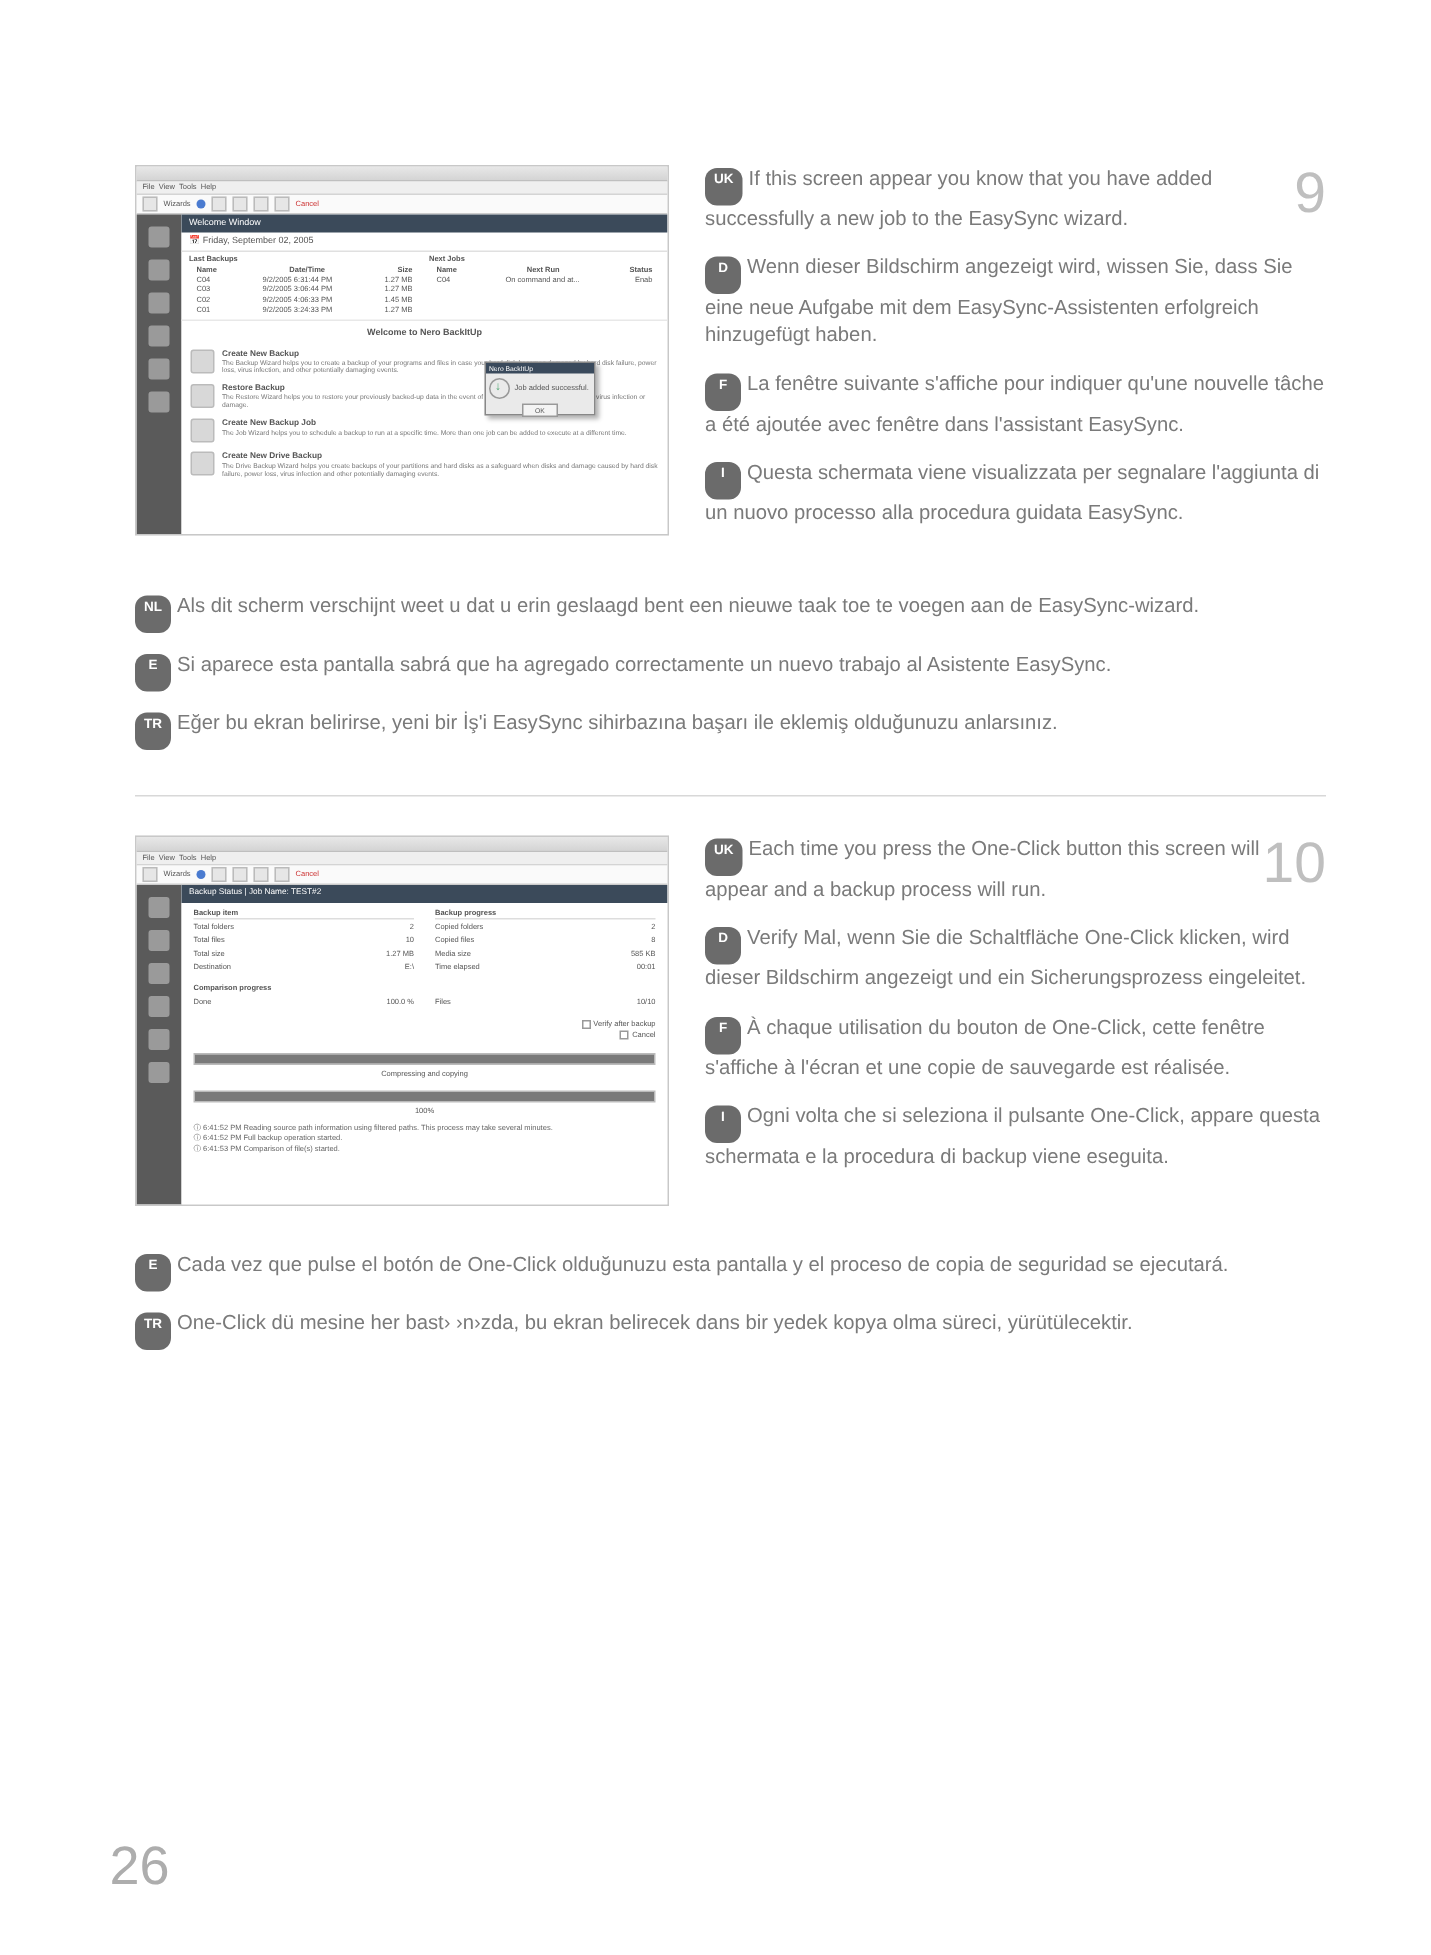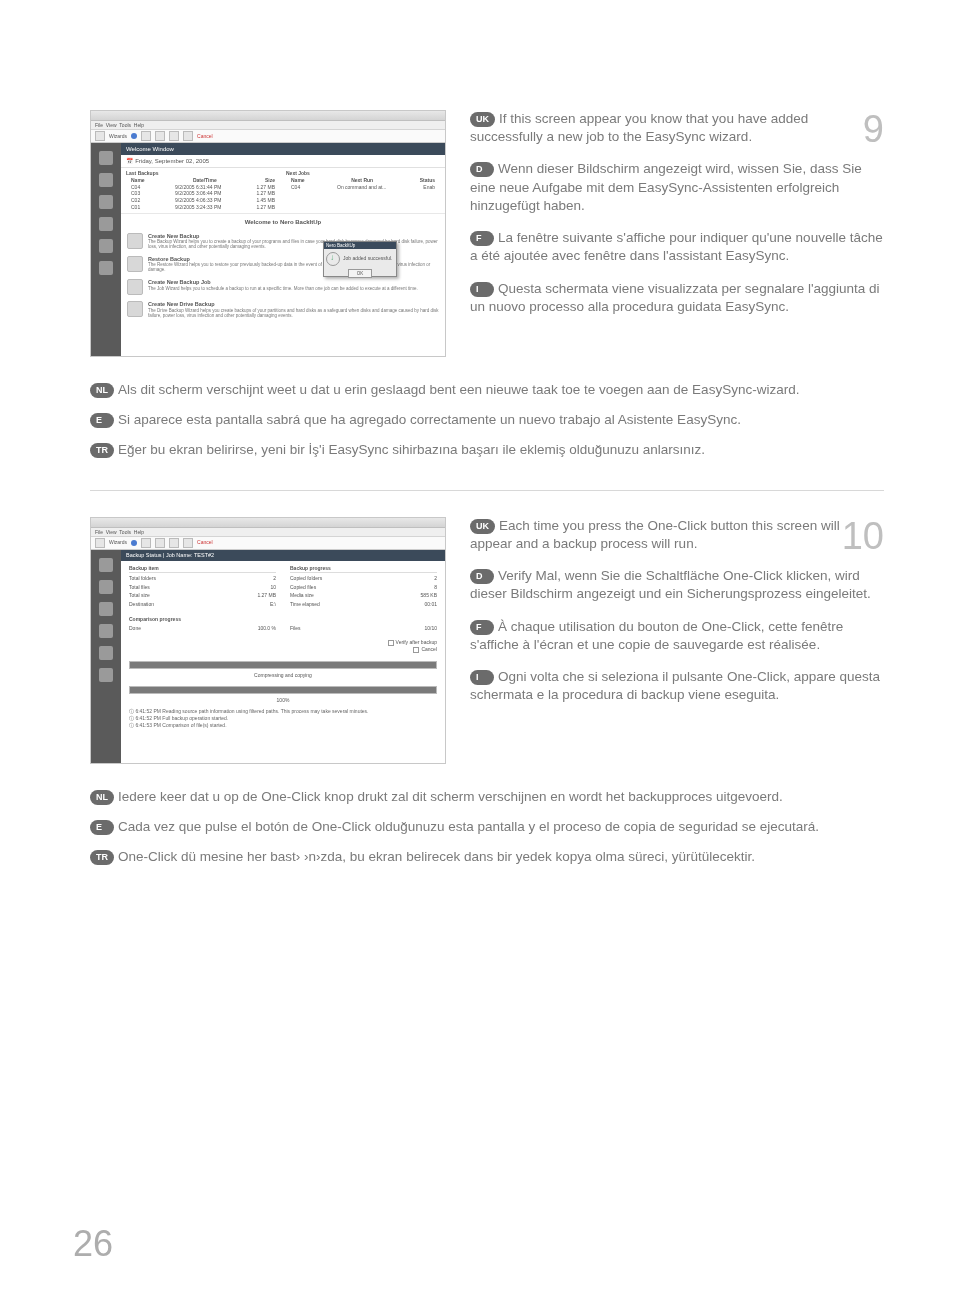--- a/index.html
+++ b/index.html
@@ -61,43 +61,43 @@
   .ss-pbar-inner { height:100%; background:#7a7a7a;}
   .ss-log { font-size:5px; padding:4px 8px; color:#666; }
   .ss-chk { font-size:5px; padding:2px 8px; text-align:right;}
   .ss-chk .cbx { display:inline-block;width:6px;height:6px;border:1px solid #999;margin-right:2px;vertical-align:middle;}
   .ss-pct { text-align:center; font-size:5px; padding:1px 0;}
 
   
   .badge {
     display: inline-block;
     min-width: 24px;
-    height: 15px;
+    height: 25px;
     padding: 0 6px;
     border-radius: 8px;
     background: #6b6b6b;
     color: #fff;
     font-size: 9px;
     font-weight: bold;
-    text-align: left;
+    text-align: center;
     line-height: 15px;
     vertical-align: 1px;
     margin-right: 4px;
   }
   .para { margin-bottom: 14px; }
   .big-num {
     position: absolute;
     right: 0;
     top: -6px;
     font-size: 38px;
     font-weight: 200;
     color: #bfbfbf;
     font-family: "Helvetica Neue", Arial, sans-serif;
   }
-  .below-block { margin-top: 18px; }
+  .below-block { margin-top: 30px; }
   .below-block .para { margin-bottom: 12px; }
   hr.section-rule { border:none; border-top:1px solid #d8d8d8; margin: 30px 0 24px; }
   .page-num {
     position: absolute;
     left: 73px;
     bottom: 34px;
     font-size: 36px;
     color: #adadad;
     font-weight: 300;
   }
@@ -342,18 +342,17 @@
   <div class="right-col">
     <div class="big-num">10</div>
     <div class="para"><span class="badge">UK</span><span>Each time you press the One-Click button this screen will appear and a backup process will run.</span></div>
     <div class="para"><span class="badge">D</span><span>Verify Mal, wenn Sie die Schaltfläche One-Click klicken, wird dieser Bildschirm angezeigt und ein Sicherungsprozess eingeleitet.</span></div>
     <div class="para"><span class="badge">F</span><span>À chaque utilisation du bouton de One-Click, cette fenêtre s'affiche à l'écran et une copie de sauvegarde est réalisée.</span></div>
     <div class="para"><span class="badge">I</span><span>Ogni volta che si seleziona il pulsante One-Click, appare questa schermata e la procedura di backup viene eseguita.</span></div>
   </div>
 </div>
 
 <div class="below-block">
-  <div class="para"><span class="badge">NL</span><span>Iedere keer dat u op de One-Click knop drukt zal dit scherm verschijnen en wordt het backupproces uitgevoerd.</span></div>
   <div class="para"><span class="badge">E</span><span>Cada vez que pulse el botón de One-Click olduğunuzu esta pantalla y el proceso de copia de seguridad se ejecutará.</span></div>
   <div class="para"><span class="badge">TR</span><span>One-Click dü mesine her bast› ›n›zda, bu ekran belirecek dans bir yedek kopya olma süreci, yürütülecektir.</span></div>
 </div>
 
 <div class="page-num">26</div>
 
 </body></html>

